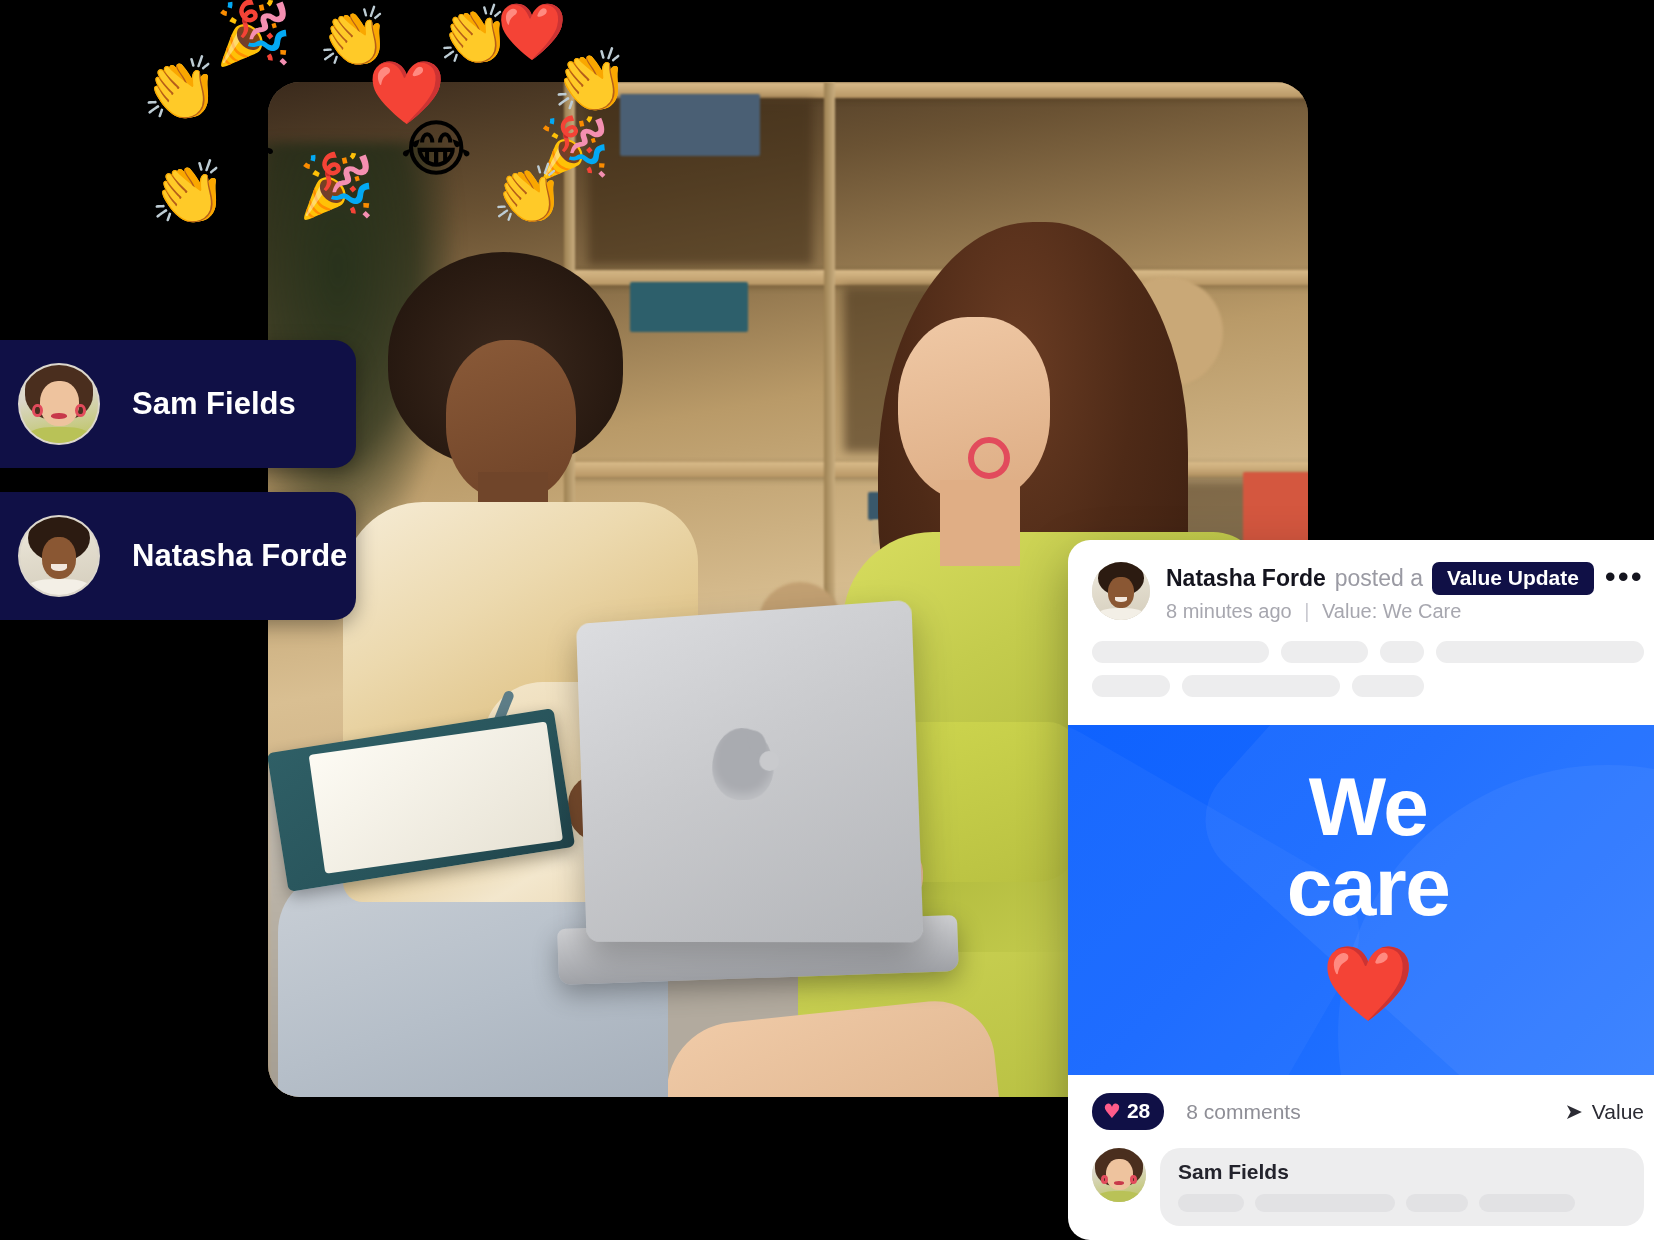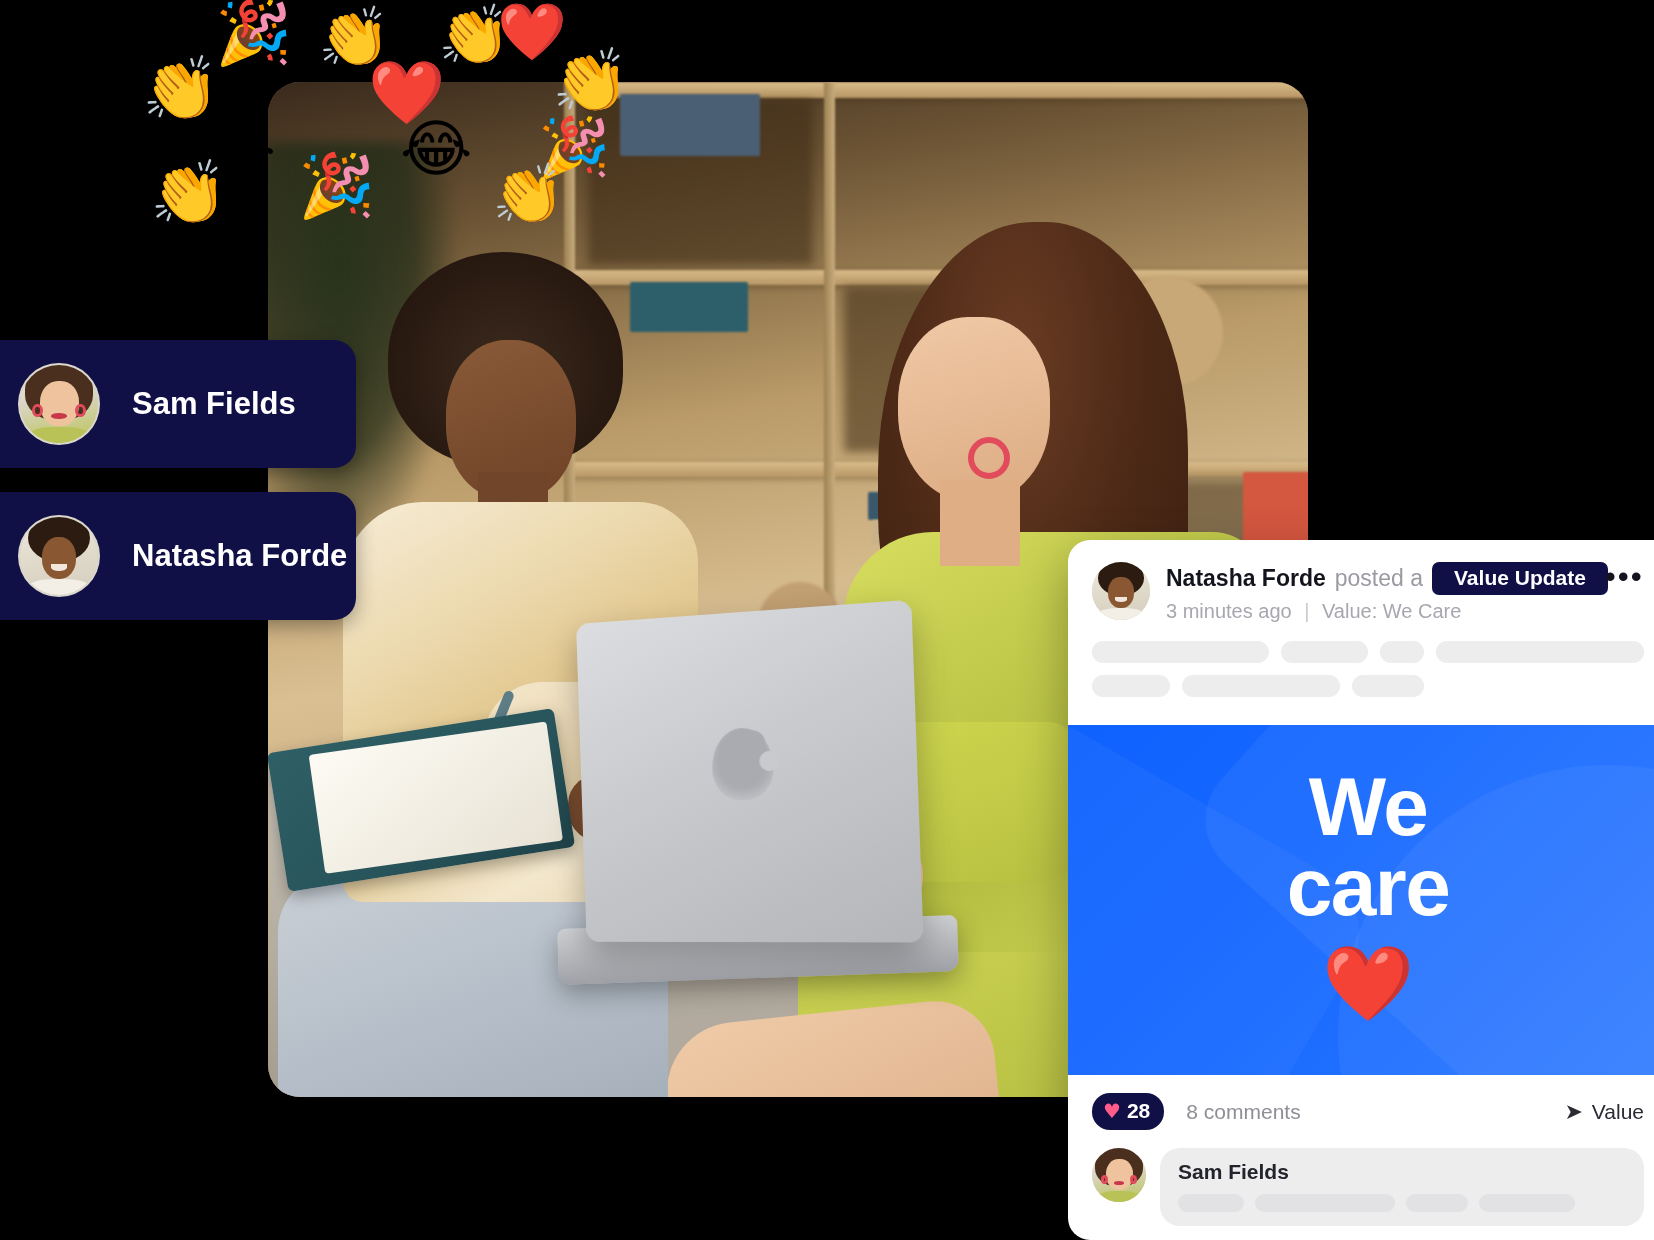--- a/index.html
+++ b/index.html
@@ -237,21 +237,21 @@
     width:58px; height:58px; border-radius:50%; overflow:hidden;
     flex:0 0 auto; position:relative; background:#ded8cb;
   }
   .post-head-text { margin-left:16px; flex:1 1 auto; min-width:0; }
   .post-line1 { display:flex; align-items:center; flex-wrap:nowrap; }
   .post-author { font-size:23px; font-weight:700; color:#14141e; white-space:nowrap; }
   .post-verb { font-size:23px; color:#9a9aa3; margin-left:9px; white-space:nowrap; }
   .post-tag {
     margin-left:9px; background:#101046; color:#fff;
     font-size:21px; font-weight:700;
-    padding:4px 22px 5px; border-radius:7px; white-space:nowrap;
+    padding:4px 15px 5px; border-radius:7px; white-space:nowrap;
   }
   .post-meta { margin-top:5px; font-size:20px; color:#a7a7af; white-space:nowrap; }
   .post-meta .sep { color:#c9c9d0; margin:0 7px; }
   .post-dots {
     flex:0 0 auto; margin-left:10px; color:#14141e;
     font-size:30px; font-weight:800; letter-spacing:2.5px;
     line-height:30px; cursor:pointer;
   }
 
   .skeleton { padding:18px 24px 16px 24px; }
@@ -434,21 +434,21 @@
             <div class="body"></div>
         </div>
       </div>
       <div class="post-head-text">
         <div class="post-line1">
           <span class="post-author">Natasha Forde</span>
           <span class="post-verb">posted a</span>
           <span class="post-tag">Value Update</span>
         </div>
         <div class="post-meta">
-          <span>3 minutes ago</span>
+          <span>8 minutes ago</span>
           <span class="sep">|</span>
           <span>Value: We Care</span>
         </div>
       </div>
       <div class="post-dots">•••</div>
     </div>
 
     <div class="skeleton">
       <div class="sk-row">
         <div class="sk" style="width:178px;"></div>

